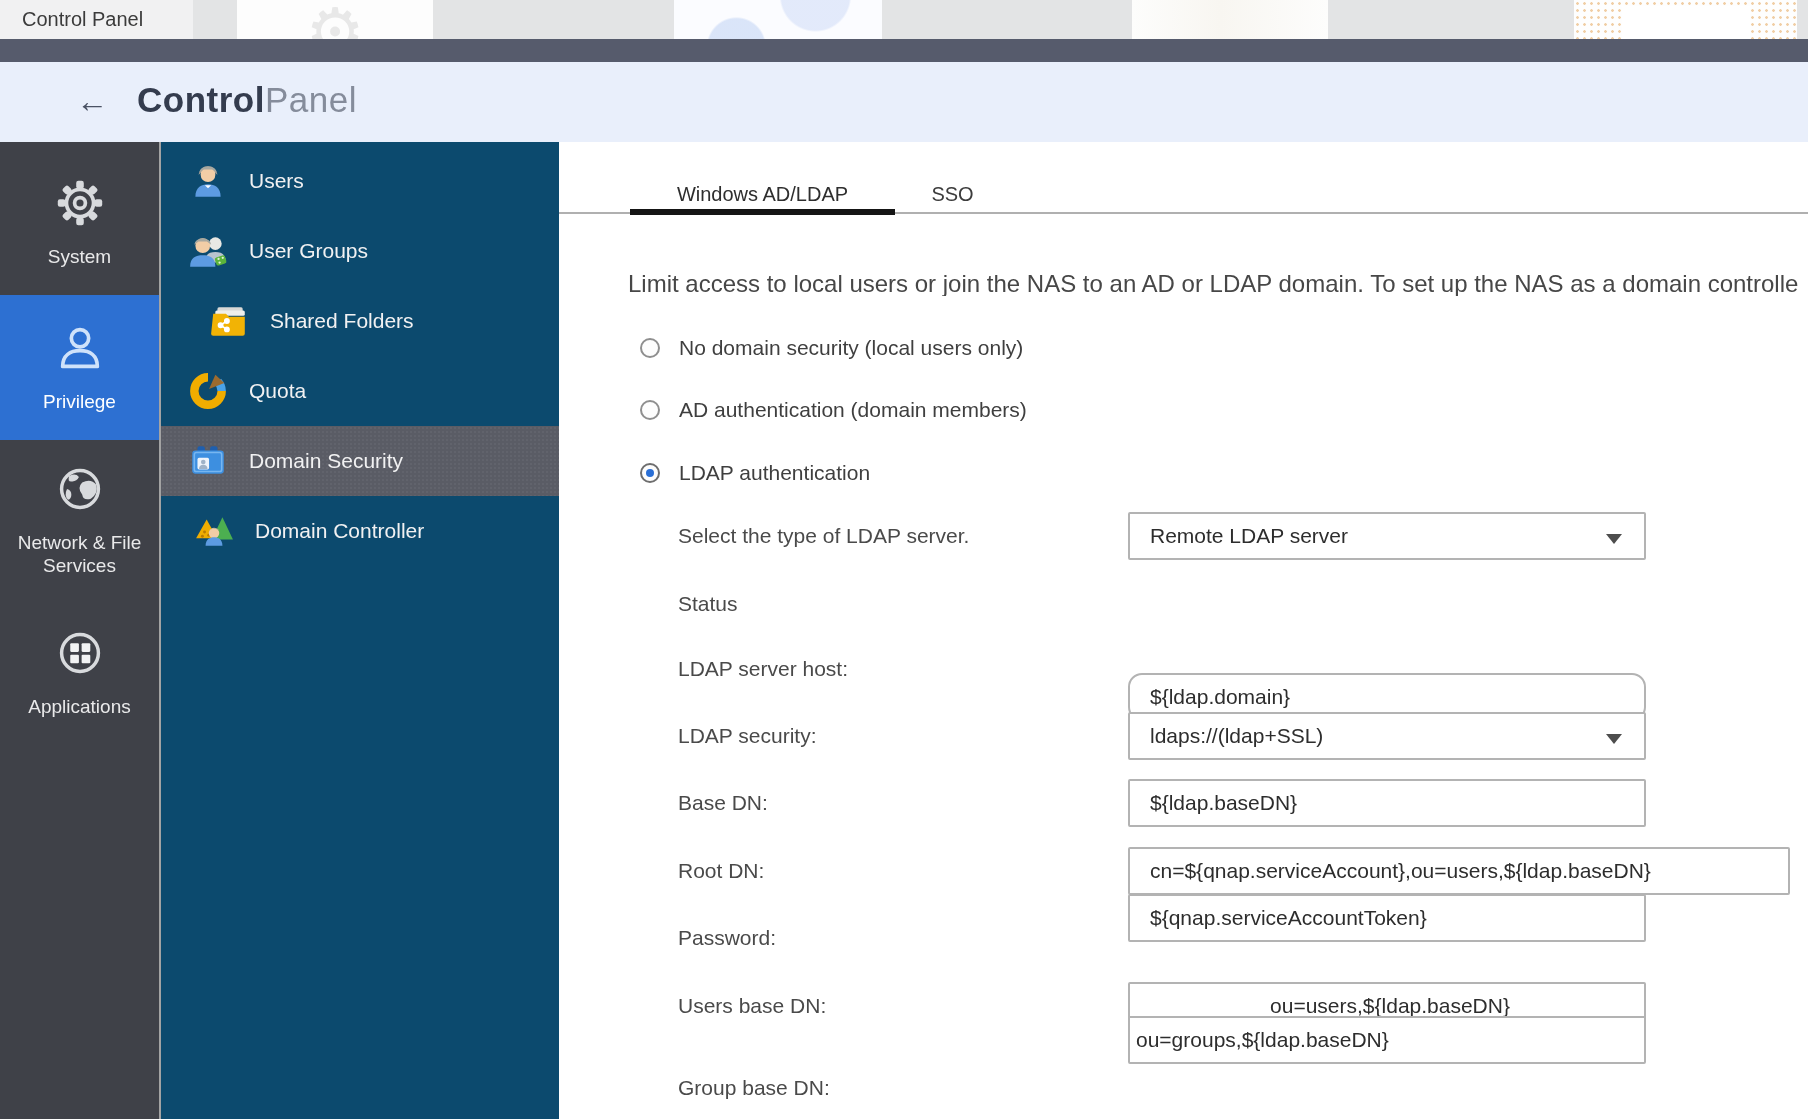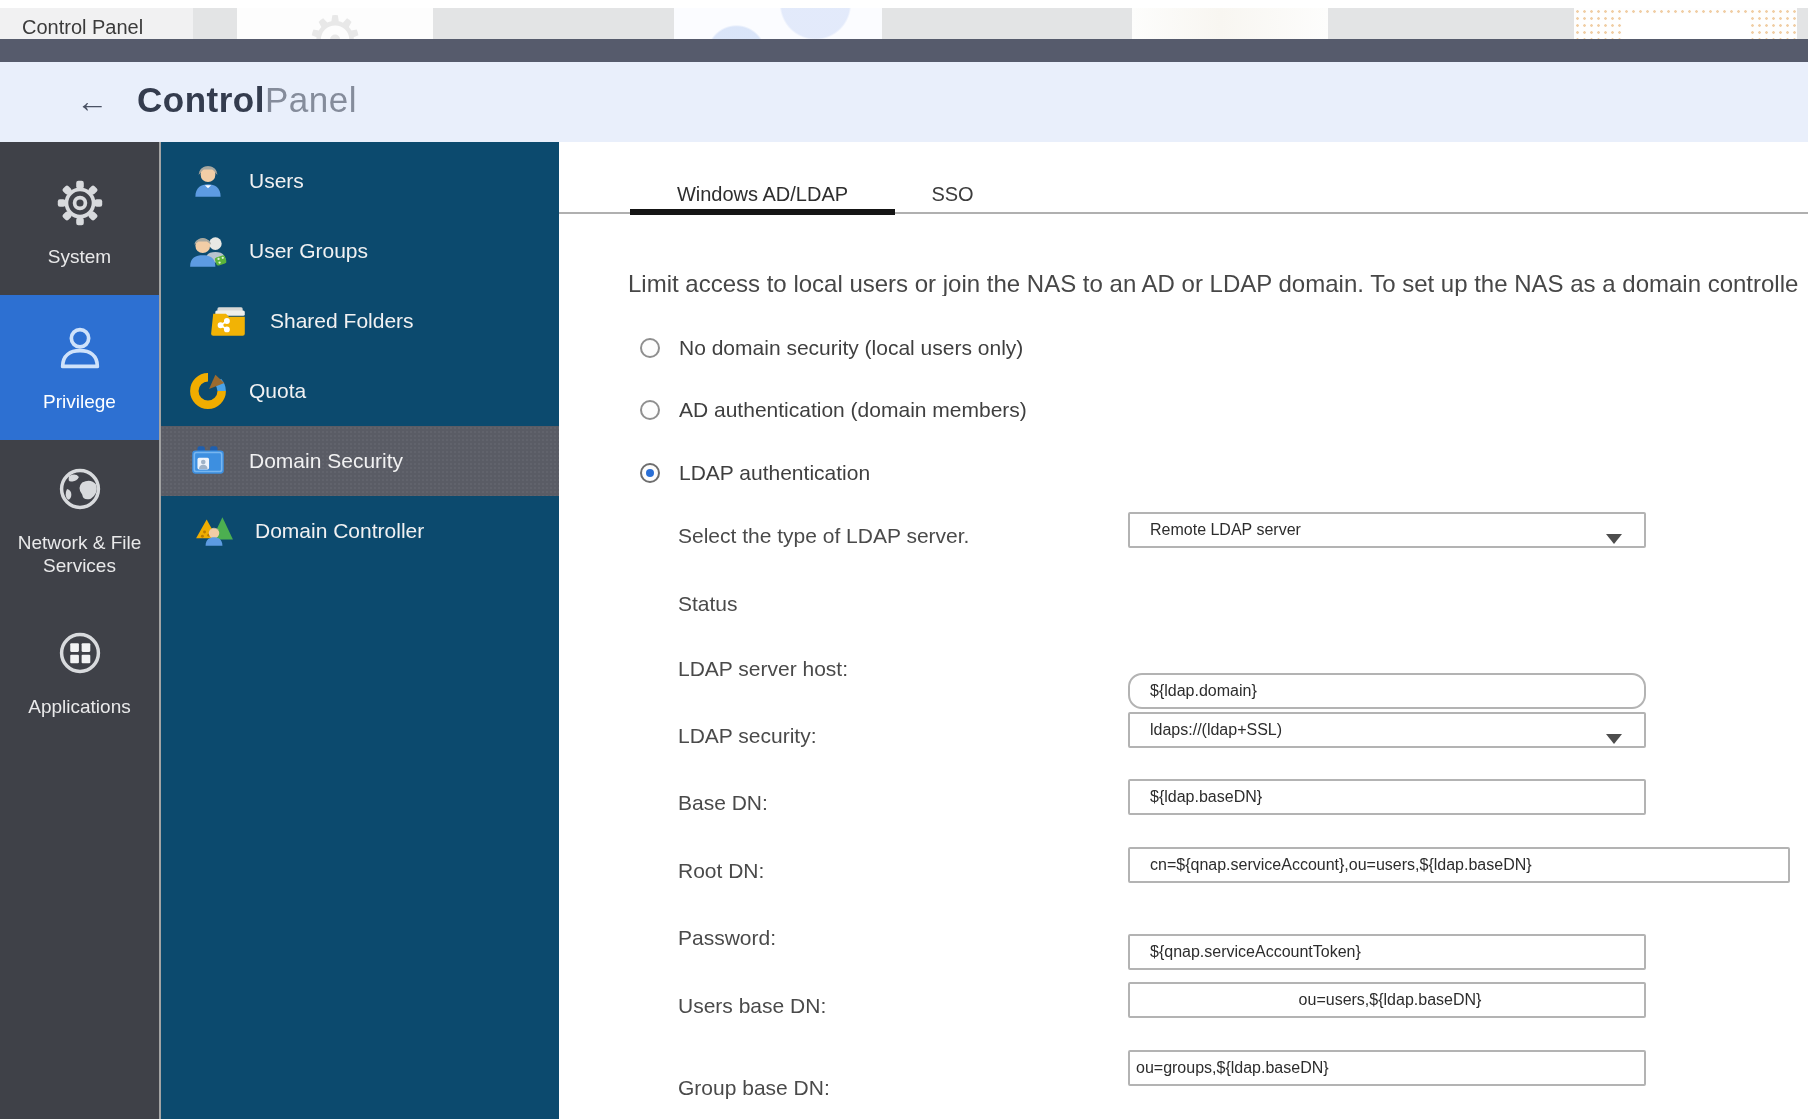--- a/index.html
+++ b/index.html
@@ -2,21 +2,21 @@
 <html><head>
 <meta charset="utf-8">
 <style>
   * { margin:0; padding:0; box-sizing:border-box; }
   html,body { background:#ffffff; }
   #app {
     position:relative; width:1808px; height:1119px; overflow:hidden;
     font-family:"Liberation Sans", sans-serif; background:#ffffff;
   }
   
-  .topbar { position:absolute; left:0; top:8px; width:1808px; height:39px; background:#e3e4e5; }
+  .topbar { position:absolute; left:0; top:0; width:1808px; height:39px; background:#e3e4e5; }
   .topbar-tab {
     position:absolute; left:0; top:0; width:193px; height:39px; background:#f1f1f2;
     font-size:20px; color:#3b3b3b; line-height:39px; padding-left:22px; cursor:default;
   }
   .thumb { position:absolute; top:0; height:39px; background:#fdfdfd; overflow:hidden; }
   .thumb.t1 { left:237px; width:196px; }
   .thumb.t1 .ghost-gear { position:absolute; left:50%; top:2px; transform:translateX(-50%);
      font-size:66px; color:rgba(80,80,80,0.12); line-height:60px; }
   .thumb.t2 { left:674px; width:208px;
      background:radial-gradient(circle at 30% 120%, rgba(120,160,230,0.25) 28px, transparent 30px),
@@ -76,30 +76,30 @@
     background:#fdfdfd; position:relative; flex:0 0 20px; }
   .radio-row.checked .radio-circle { border-color:#6e6e6e; }
   .radio-row.checked .radio-circle::after { content:""; position:absolute; left:4px; top:4px;
     width:8px; height:8px; border-radius:50%; background:#2a6fd6; }
   .radio-label { font-size:21px; color:#3f3f3f; }
   
   .flabel { position:absolute; left:119px; height:28px; line-height:28px; font-size:21px; color:#4a4a4a; }
   .fl-type { top:380px; } .fl-status { top:448px; } .fl-host { top:513px; }
   .fl-sec { top:580px; } .fl-base { top:647px; } .fl-root { top:715px; }
   .fl-pass { top:782px; } .fl-ubase { top:850px; } .fl-gbase { top:932px; }
-  .finput, .fselect { position:absolute; left:569px; width:518px; height:36px;
+  .finput, .fselect { position:absolute; left:569px; width:518px; height:48px;
     border:2px solid #b3b3b3; border-radius:2px; background:#ffffff;
-    font-family:"Liberation Sans", sans-serif; font-size:16px; color:#2d2d2d; padding:0 40px 0 20px; }
+    font-family:"Liberation Sans", sans-serif; font-size:21px; color:#2d2d2d; padding:0 40px 0 20px; }
   .finput { padding-right:14px; }
   .fselect { display:flex; align-items:center; cursor:pointer; }
   .fselect .caret { position:absolute; right:22px; top:20px; width:0; height:0;
     border-left:8px solid transparent; border-right:8px solid transparent; border-top:10px solid #4d4d4d; }
   .fi-type { top:370px; } .fi-host { top:531px;border-radius:14px; } .fi-sec { top:570px; }
   .fi-base { top:637px; } .fi-root { top:705px; width:662px; }
-  .fi-pass { top:792px; } .fi-ubase { top:840px;text-align:center; } .fi-gbase { top:908px;padding-left:6px; }
+  .fi-pass { top:752px; } .fi-ubase { top:840px;text-align:center; } .fi-gbase { top:874px;padding-left:6px; }
 </style>
 </head>
 <body>
 
 <div id="app">
 
   <div class="topbar">
     <div class="topbar-tab">Control Panel</div>
     <div class="thumb t1">
       <span class="ghost-gear">⚙</span>

